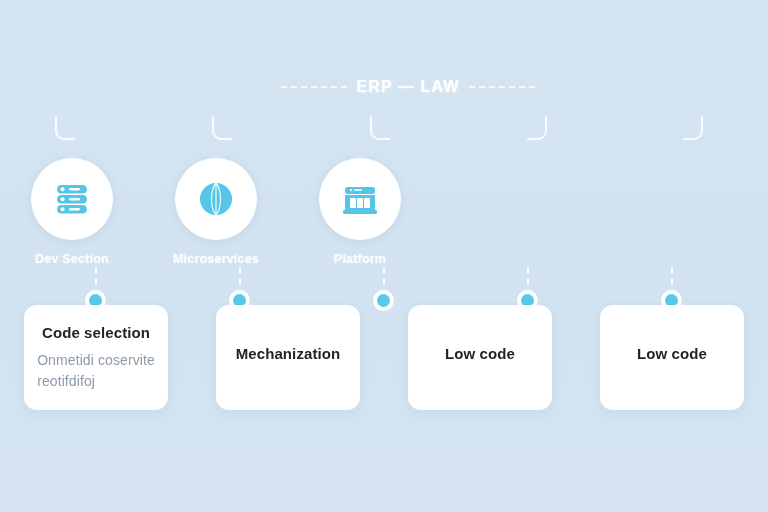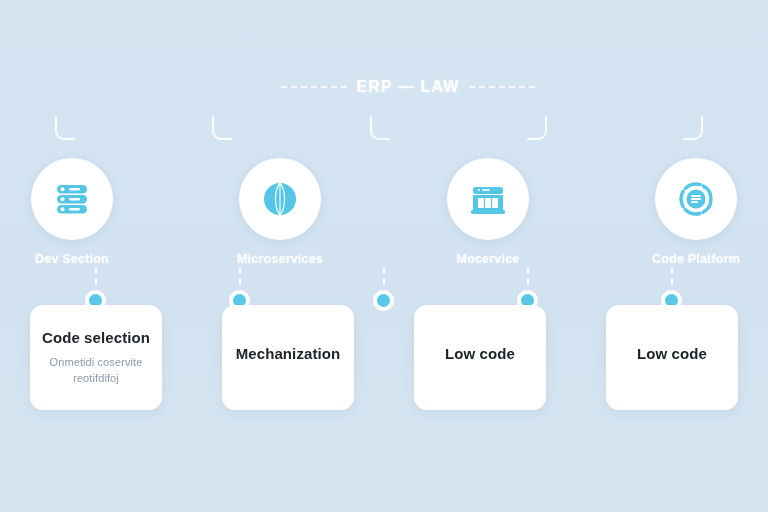--- a/index.html
+++ b/index.html
@@ -79,21 +79,21 @@
     border-bottom-right-radius: 9px;
   }
 
   
   .icon-row {
     position: absolute;
     top: 158px;
     left: 0;
     width: 768px;
     display: flex;
-    justify-content: space-between;
+    justify-content: flex-start;
     align-items: flex-start;
   }
   .icon-col {
     width: 144px;
     display: flex;
     flex-direction: column;
     align-items: center;
   }
   .icon-disc {
     width: 82px;
@@ -147,45 +147,45 @@
   .card-row {
     position: absolute;
     top: 305px;
     left: 0;
     width: 768px;
     display: flex;
     justify-content: space-around;
     align-items: flex-start;
   }
   .card {
-    width: 132px;
+    width: 144px;
     height: 105px;
     background: #ffffff;
     border-radius: 13px;
     box-shadow: 0 3px 12px rgba(120,160,190,0.16);
     display: flex;
     flex-direction: column;
     align-items: center;
     justify-content: center;
     padding: 0 10px;
     box-sizing: border-box;
   }
   .card-title {
     font-size: 15px;
     font-weight: 700;
     color: #20242b;
     text-align: center;
     letter-spacing: 0.1px;
     margin-bottom: 9px;
   }
   .card-body {
-    font-size: 11px;
+    font-size: 14px;
     line-height: 1.45;
     color: #8d9aa8;
-    text-align: center;
+    text-align: left;
     filter: blur(0.45px);
     letter-spacing: 0.1px;
   }
 </style>
 </head>
 <body>
 
 <div class="canvas">
 
   <div class="header-band">
@@ -241,35 +241,23 @@
           <rect x="8" y="18" width="30" height="15" fill="#55c6e6"></rect>
           <rect x="6" y="33" width="34" height="4" rx="1.5" fill="#55c6e6"></rect>
           <rect x="13" y="21" width="6" height="10" rx="1" fill="#ffffff"></rect>
           <rect x="20" y="21" width="6" height="10" rx="1" fill="#ffffff"></rect>
           <rect x="27" y="21" width="6" height="10" rx="1" fill="#ffffff"></rect>
           <line x1="8" y1="17.5" x2="38" y2="17.5" stroke="#ffffff" stroke-width="1"></line>
           <circle cx="14" cy="13" r="1.1" fill="#ffffff"></circle>
           <rect x="17" y="12.2" width="8" height="1.6" rx="0.8" fill="#ffffff"></rect>
         </svg>
       </div>
-      <div class="icon-label">Mocervice</div>
-    </div>
-
-    <div class="icon-col">
-      <div class="icon-disc">
-        <svg width="44" height="44" viewBox="0 0 44 44" aria-hidden="true">
-          <circle cx="22" cy="22" r="15" fill="none" stroke="#55c6e6" stroke-width="3.4" stroke-dasharray="16 3.5" stroke-linecap="round"></circle>
-          <circle cx="22" cy="22" r="9.5" fill="#55c6e6"></circle>
-          <rect x="17" y="18" width="10" height="2" rx="1" fill="#ffffff"></rect>
-          <rect x="17" y="21" width="10" height="2" rx="1" fill="#ffffff"></rect>
-          <rect x="17" y="24" width="7" height="2" rx="1" fill="#ffffff"></rect>
-        </svg>
-      </div>
-      <div class="icon-label">Code Platform</div>
-    </div>
+      <div class="icon-label">Platform</div>
+    </div>
+
 
   </div>
 
   <div class="stems">
     <span class="stem" style="left:95px;"></span>
     <span class="node-dot" style="left:89px;"></span>
 
     <span class="stem" style="left:239px;"></span>
     <span class="node-dot" style="left:233px;"></span>
 

